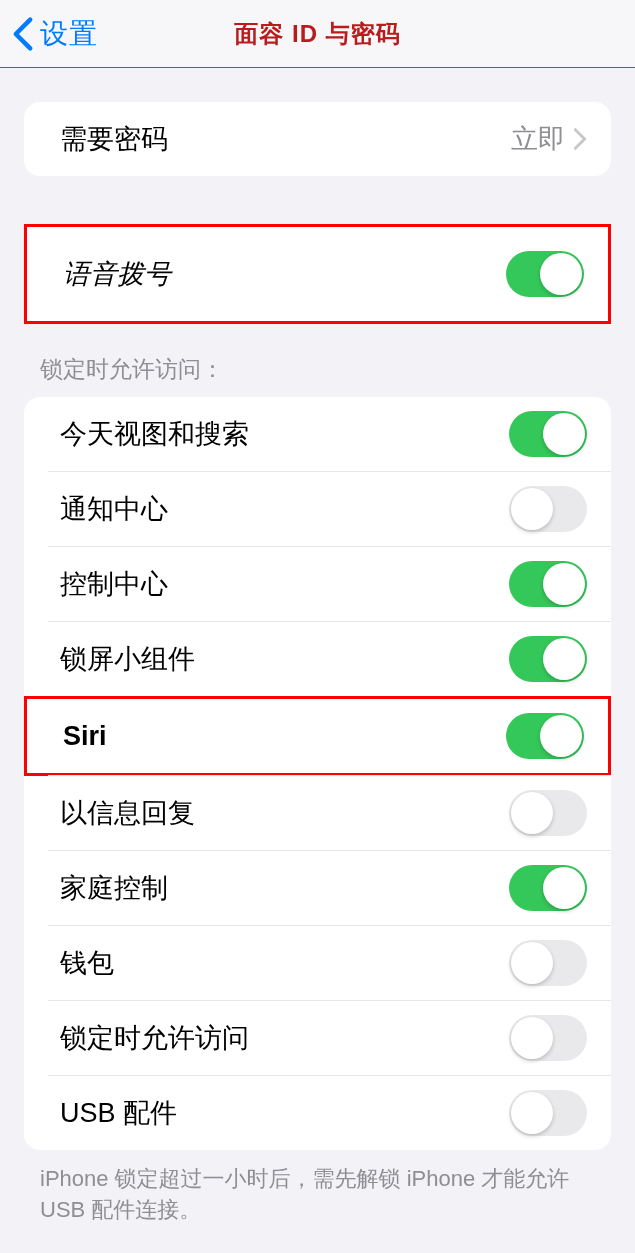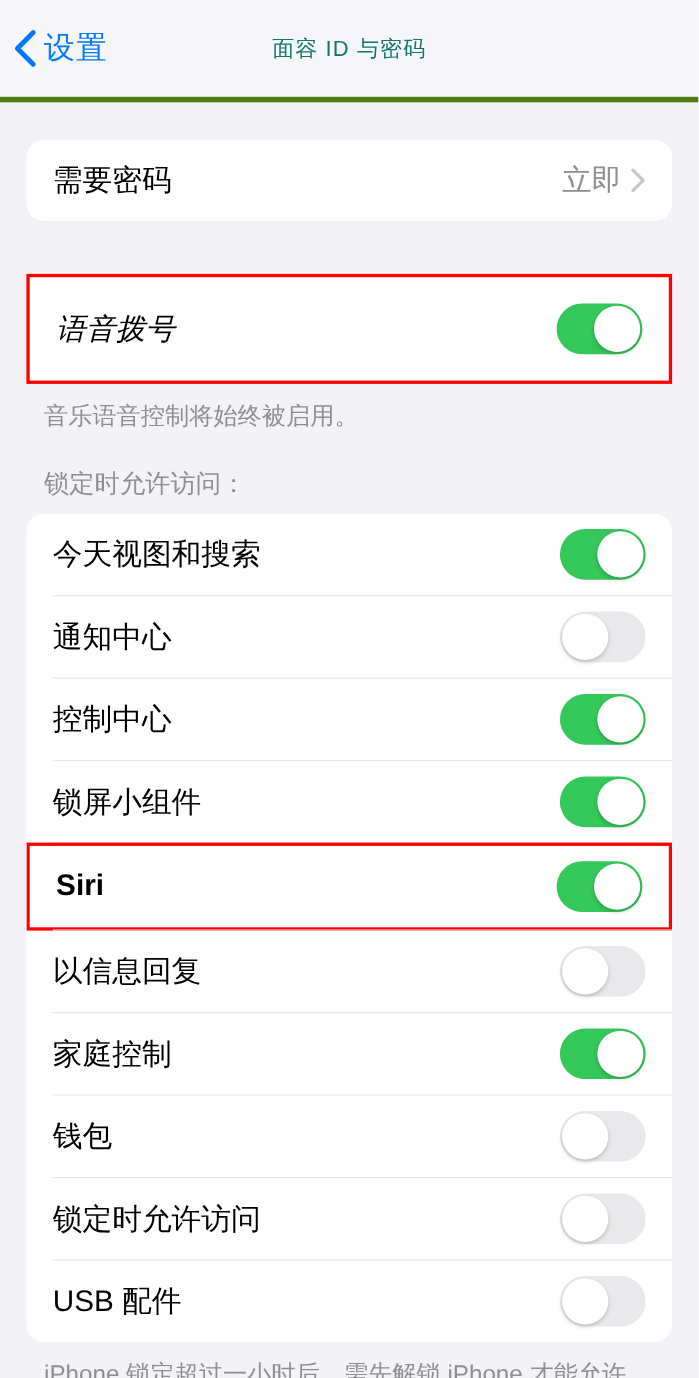--- a/index.html
+++ b/index.html
@@ -9,23 +9,23 @@
       -webkit-font-smoothing: antialiased;
     }
     body {
       width: 635px;
       height: 1253px;
       background: #f2f2f7;
       font-family: -apple-system, "SF Pro Text", "Helvetica Neue", Arial, sans-serif;
       overflow: hidden;
     }
     .nav-bar {
-      height: 93px;
+      height: 68px;
       background: #f7f7f9;
-      border-bottom: 5px solid #4d7c0f;
+      border-bottom: 1px solid #4d7c0f;
       display: flex;
       align-items: center;
       position: relative;
     }
     .back-btn {
       display: flex;
       align-items: center;
       padding-left: 12px;
       color: #007aff;
       cursor: pointer;
@@ -38,23 +38,23 @@
     .back-label {
       font-size: 28px;
       margin-left: 6px;
       letter-spacing: 1px;
     }
     .nav-title {
       position: absolute;
       left: 0;
       right: 0;
       text-align: center;
-      font-size: 20px;
-      font-weight: 400;
-      color: #0f766e;
+      font-size: 24px;
+      font-weight: 700;
+      color: #b91c1c;
       letter-spacing: 1px;
     }
     .content {
       padding: 0;
     }
     .group {
       margin: 0 24px;
       background: #fff;
       border-radius: 16px;
       overflow: hidden;
@@ -73,20 +73,21 @@
       display: flex;
       align-items: center;
       min-height: 74px;
       padding: 0 24px;
       position: relative;
     }
     .row-label {
       font-size: 27px;
       color: #000;
       flex: 1;
+      margin-left: 12px;
     }
     .row-value {
       font-size: 27px;
       color: #8e8e93;
       margin-right: 8px;
     }
     .chevron {
       width: 14px;
       height: 24px;
       flex-shrink: 0;
@@ -168,21 +169,20 @@
 
   <div class="group-highlight">
     <div class="row" style="min-height:94px">
       <span class="row-label">语音拨号</span>
       <div class="toggle on">
         <div class="toggle-knob"></div>
       </div>
     </div>
   </div>
 
-  <div class="footer-text">音乐语音控制将始终被启用。</div>
 
   <div class="header-text">锁定时允许访问：</div>
 
   <div class="group" id="lock-group">
       <div class="row">
         <span class="row-label">今天视图和搜索</span>
         <div class="toggle on">
           <div class="toggle-knob"></div>
         </div>
       </div>

